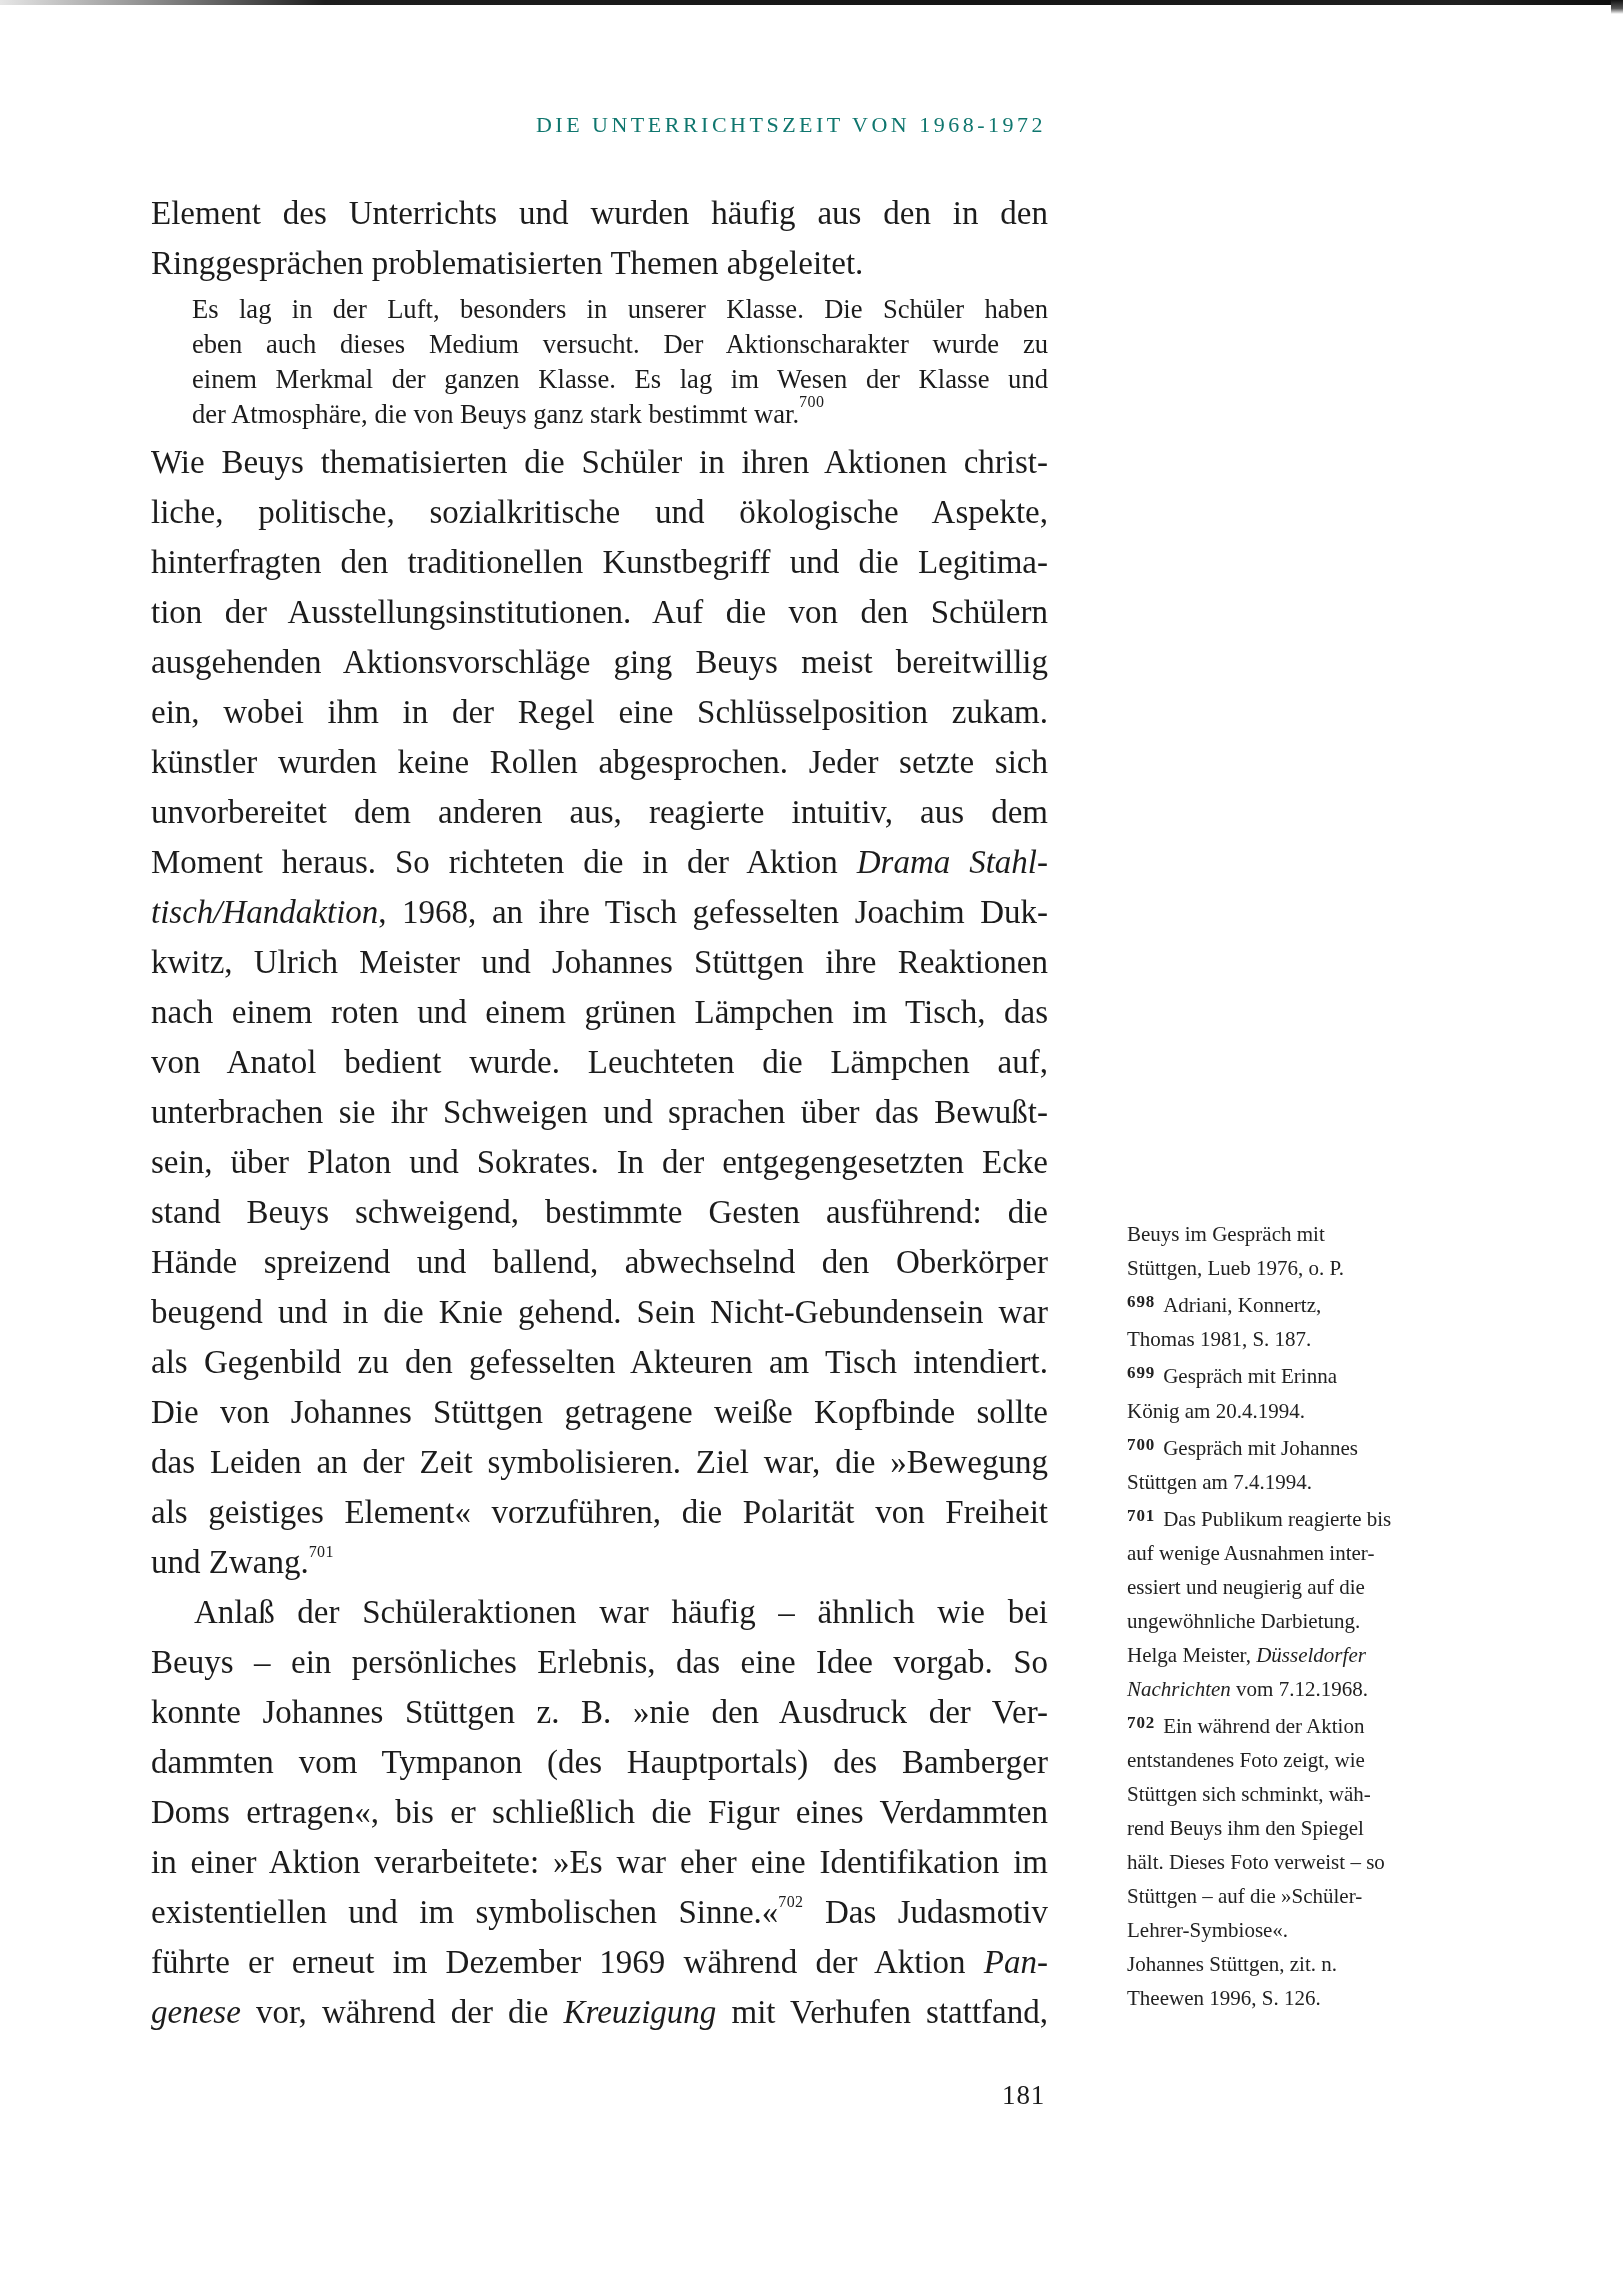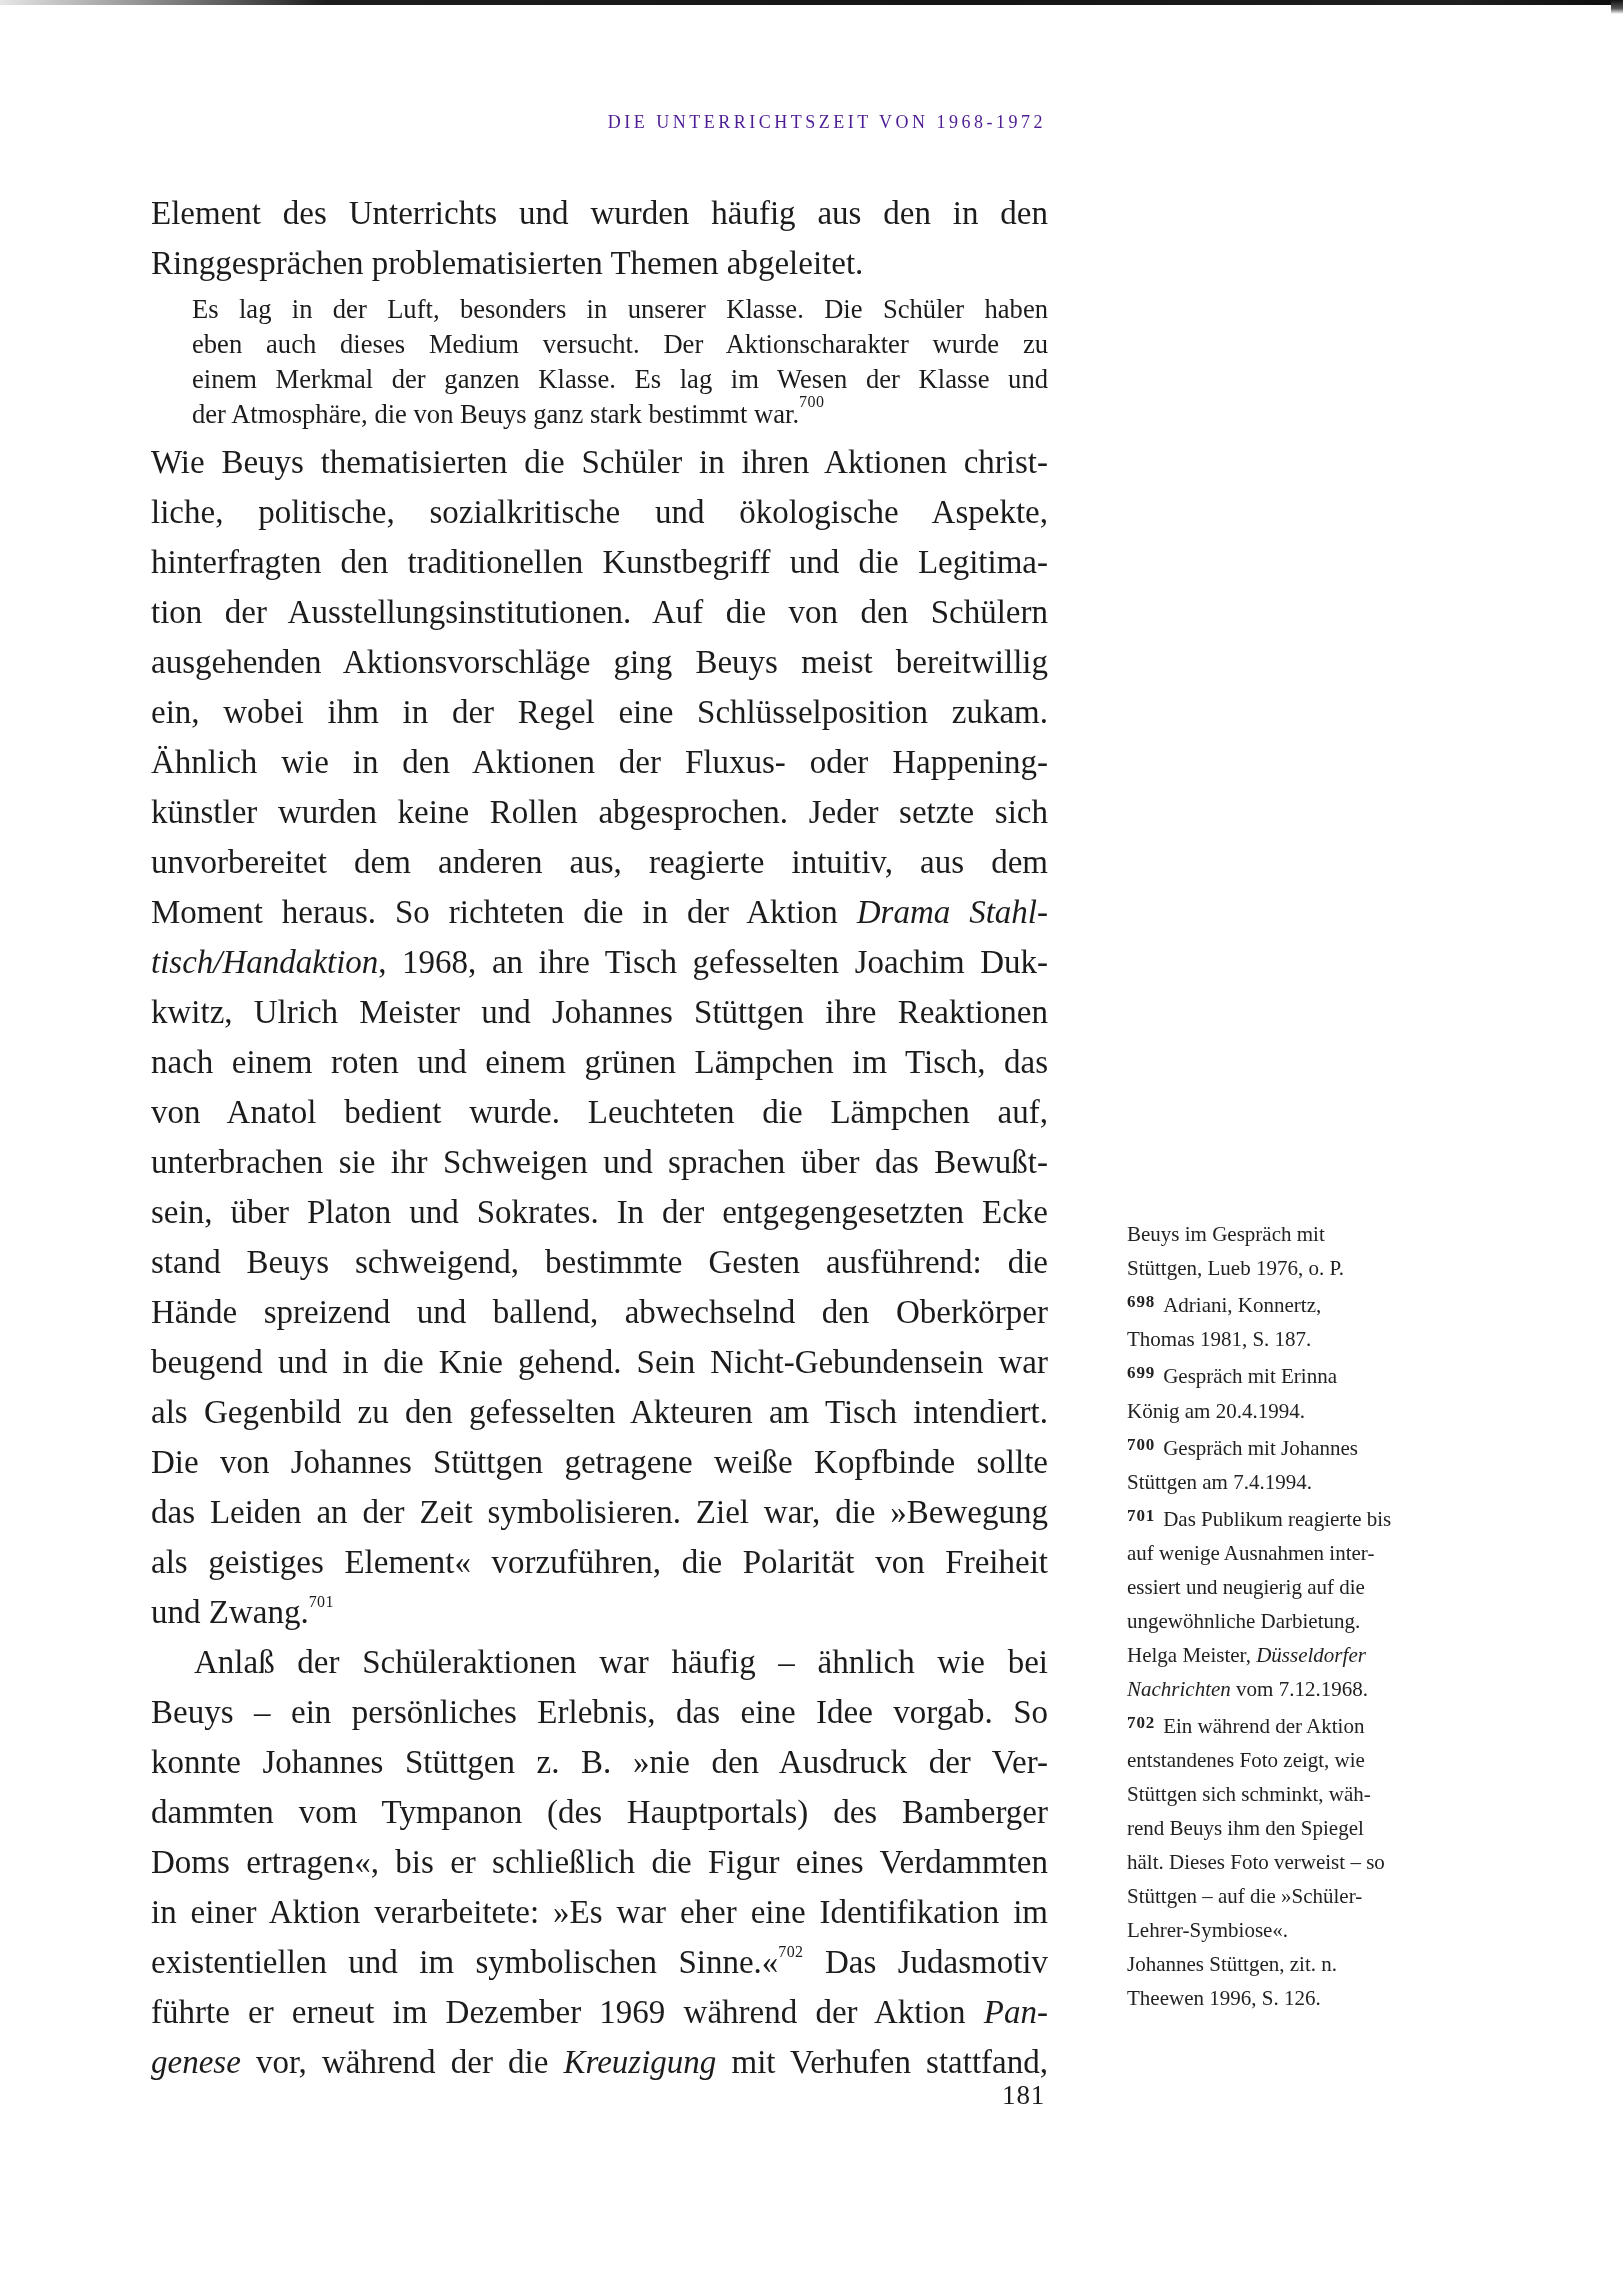--- a/index.html
+++ b/index.html
@@ -30,23 +30,23 @@
       width: 12.4px;
       height: 14px;
       background: linear-gradient(to bottom, #111 0%, #555 60%, #fff 100%);
     }
     .running-head {
       position: absolute;
       top: 112px;
       left: 142px;
       width: 904px;
       text-align: right;
-      font-size: 18px;
+      font-size: 22px;
       letter-spacing: 3.5px;
-      color: #4c1d95;
+      color: #0f766e;
     }
     .main-col {
       position: absolute;
       left: 151px;
       top: 188px;
       width: 897px;
     }
     .body-text {
       font-size: 33px;
       line-height: 50px;
@@ -136,21 +136,20 @@
     <span class="ln last"><span>der Atmosphäre, die von Beuys ganz stark bestimmt war.</span><sup class="fn">700</sup></span>
   </div>
 
   <p class="body-text">
     <span class="ln">Wie Beuys thematisierten die Schüler in ihren Aktionen christ-</span>
     <span class="ln">liche, politische, sozialkritische und ökologische Aspekte,</span>
     <span class="ln">hinterfragten den traditionellen Kunstbegriff und die Legitima-</span>
     <span class="ln">tion der Ausstellungsinstitutionen. Auf die von den Schülern</span>
     <span class="ln">ausgehenden Aktionsvorschläge ging Beuys meist bereitwillig</span>
     <span class="ln">ein, wobei ihm in der Regel eine Schlüsselposition zukam.</span>
-    <span class="ln">Ähnlich wie in den Aktionen der Fluxus- oder Happening-</span>
     <span class="ln">künstler wurden keine Rollen abgesprochen. Jeder setzte sich</span>
     <span class="ln">unvorbereitet dem anderen aus, reagierte intuitiv, aus dem</span>
     <span class="ln"><span>Moment heraus. So richteten die in der Aktion </span><em>Drama Stahl-</em></span>
     <span class="ln"><em>tisch/Handaktion</em><span>, 1968, an ihre Tisch gefesselten Joachim Duk-</span></span>
     <span class="ln">kwitz, Ulrich Meister und Johannes Stüttgen ihre Reaktionen</span>
     <span class="ln">nach einem roten und einem grünen Lämpchen im Tisch, das</span>
     <span class="ln">von Anatol bedient wurde. Leuchteten die Lämpchen auf,</span>
     <span class="ln">unterbrachen sie ihr Schweigen und sprachen über das Bewußt-</span>
     <span class="ln">sein, über Platon und Sokrates. In der entgegengesetzten Ecke</span>
     <span class="ln">stand Beuys schweigend, bestimmte Gesten ausführend: die</span>

